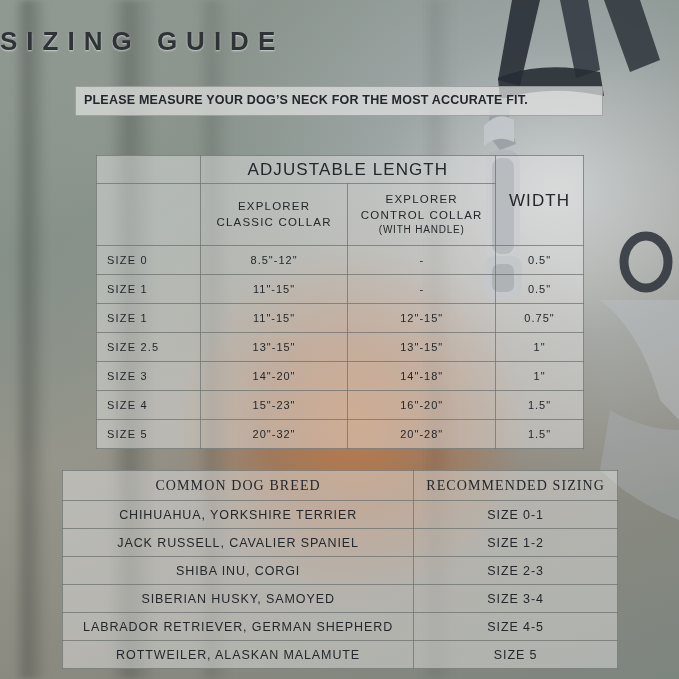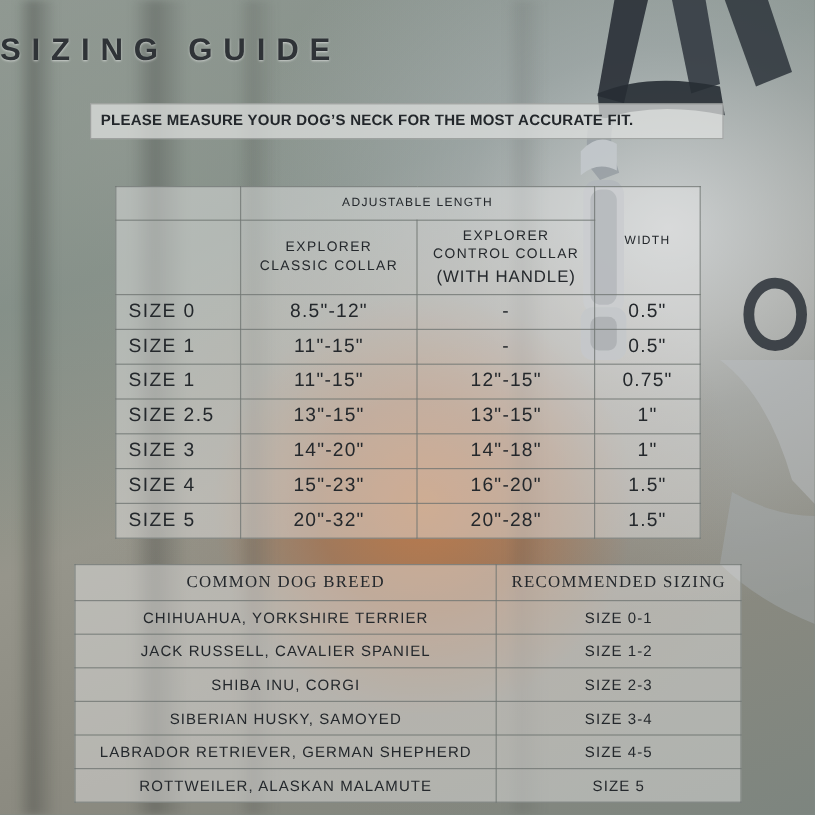--- a/index.html
+++ b/index.html
@@ -94,38 +94,38 @@
     color: #24282c;
   }
   .size-table td, .size-table th {
     border: 1px solid rgba(110,115,112,0.75);
     text-align: center;
     padding: 0;
     font-weight: normal;
   }
   .size-table .hdr-top td {
     height: 28px;
-    font-size: 10px;
+    font-size: 17px;
     letter-spacing: 1.1px;
     font-weight: normal;
   }
   .size-table .hdr-sub td {
     height: 62px;
     font-size: 11.5px;
     letter-spacing: 1.2px;
     line-height: 1.35;
     vertical-align: middle;
   }
   .size-table .hdr-sub .small {
-    font-size: 14px;
+    font-size: 10px;
     letter-spacing: 0.8px;
   }
   .size-table tbody td {
     height: 29px;
-    font-size: 16px;
+    font-size: 11px;
     letter-spacing: 1px;
   }
   .size-table tbody td.label {
     text-align: left;
     padding-left: 10px;
     letter-spacing: 1.2px;
   }
   .col-label { width: 104px; }
   .col-classic { width: 148px; }
   .col-control { width: 148px; }

